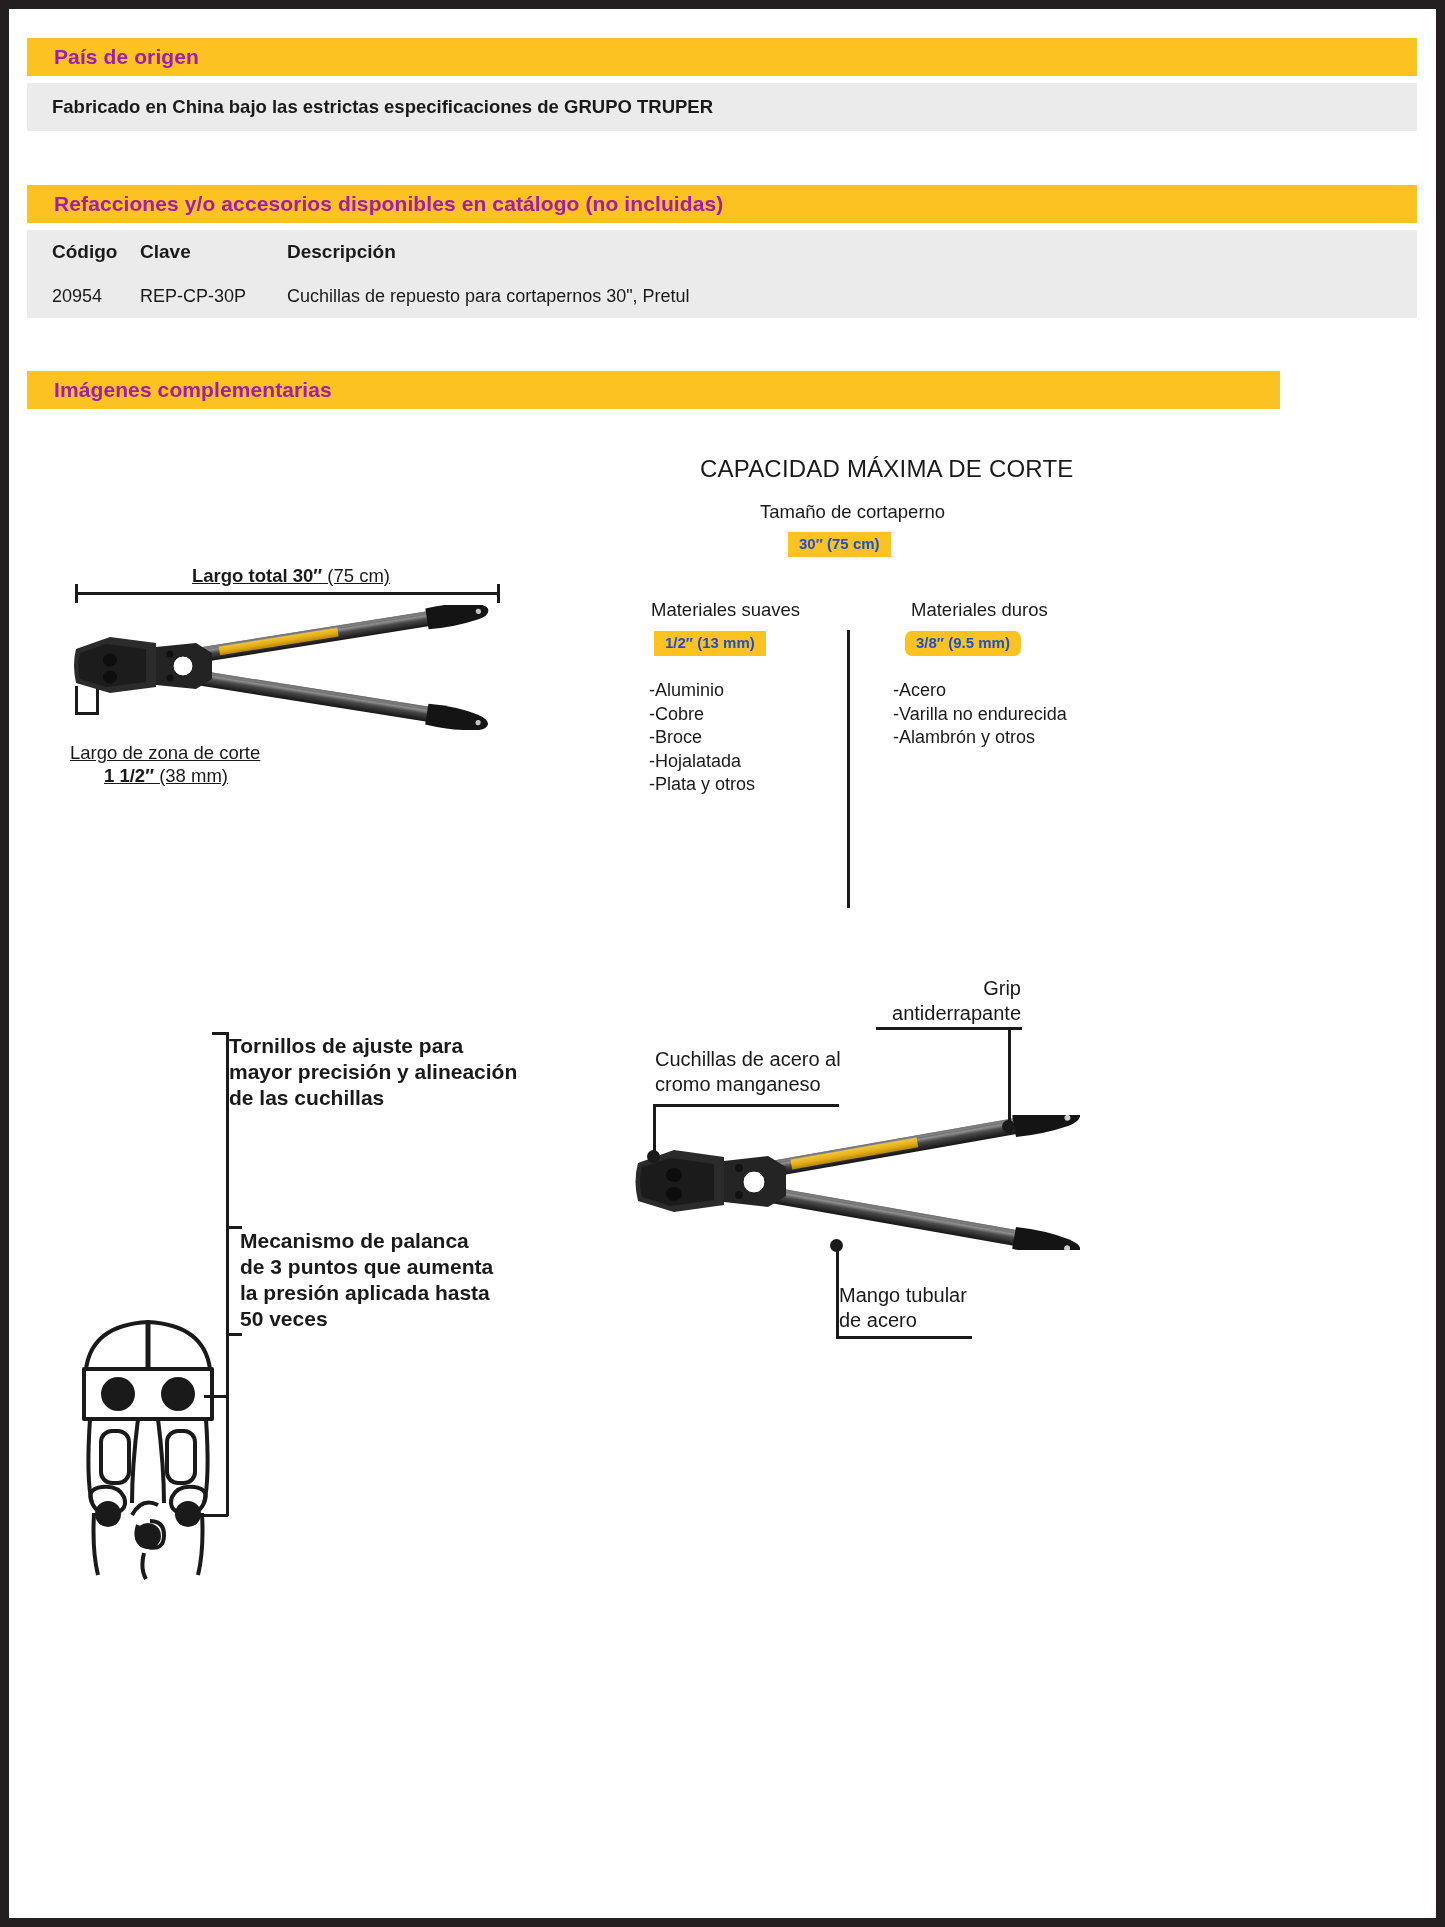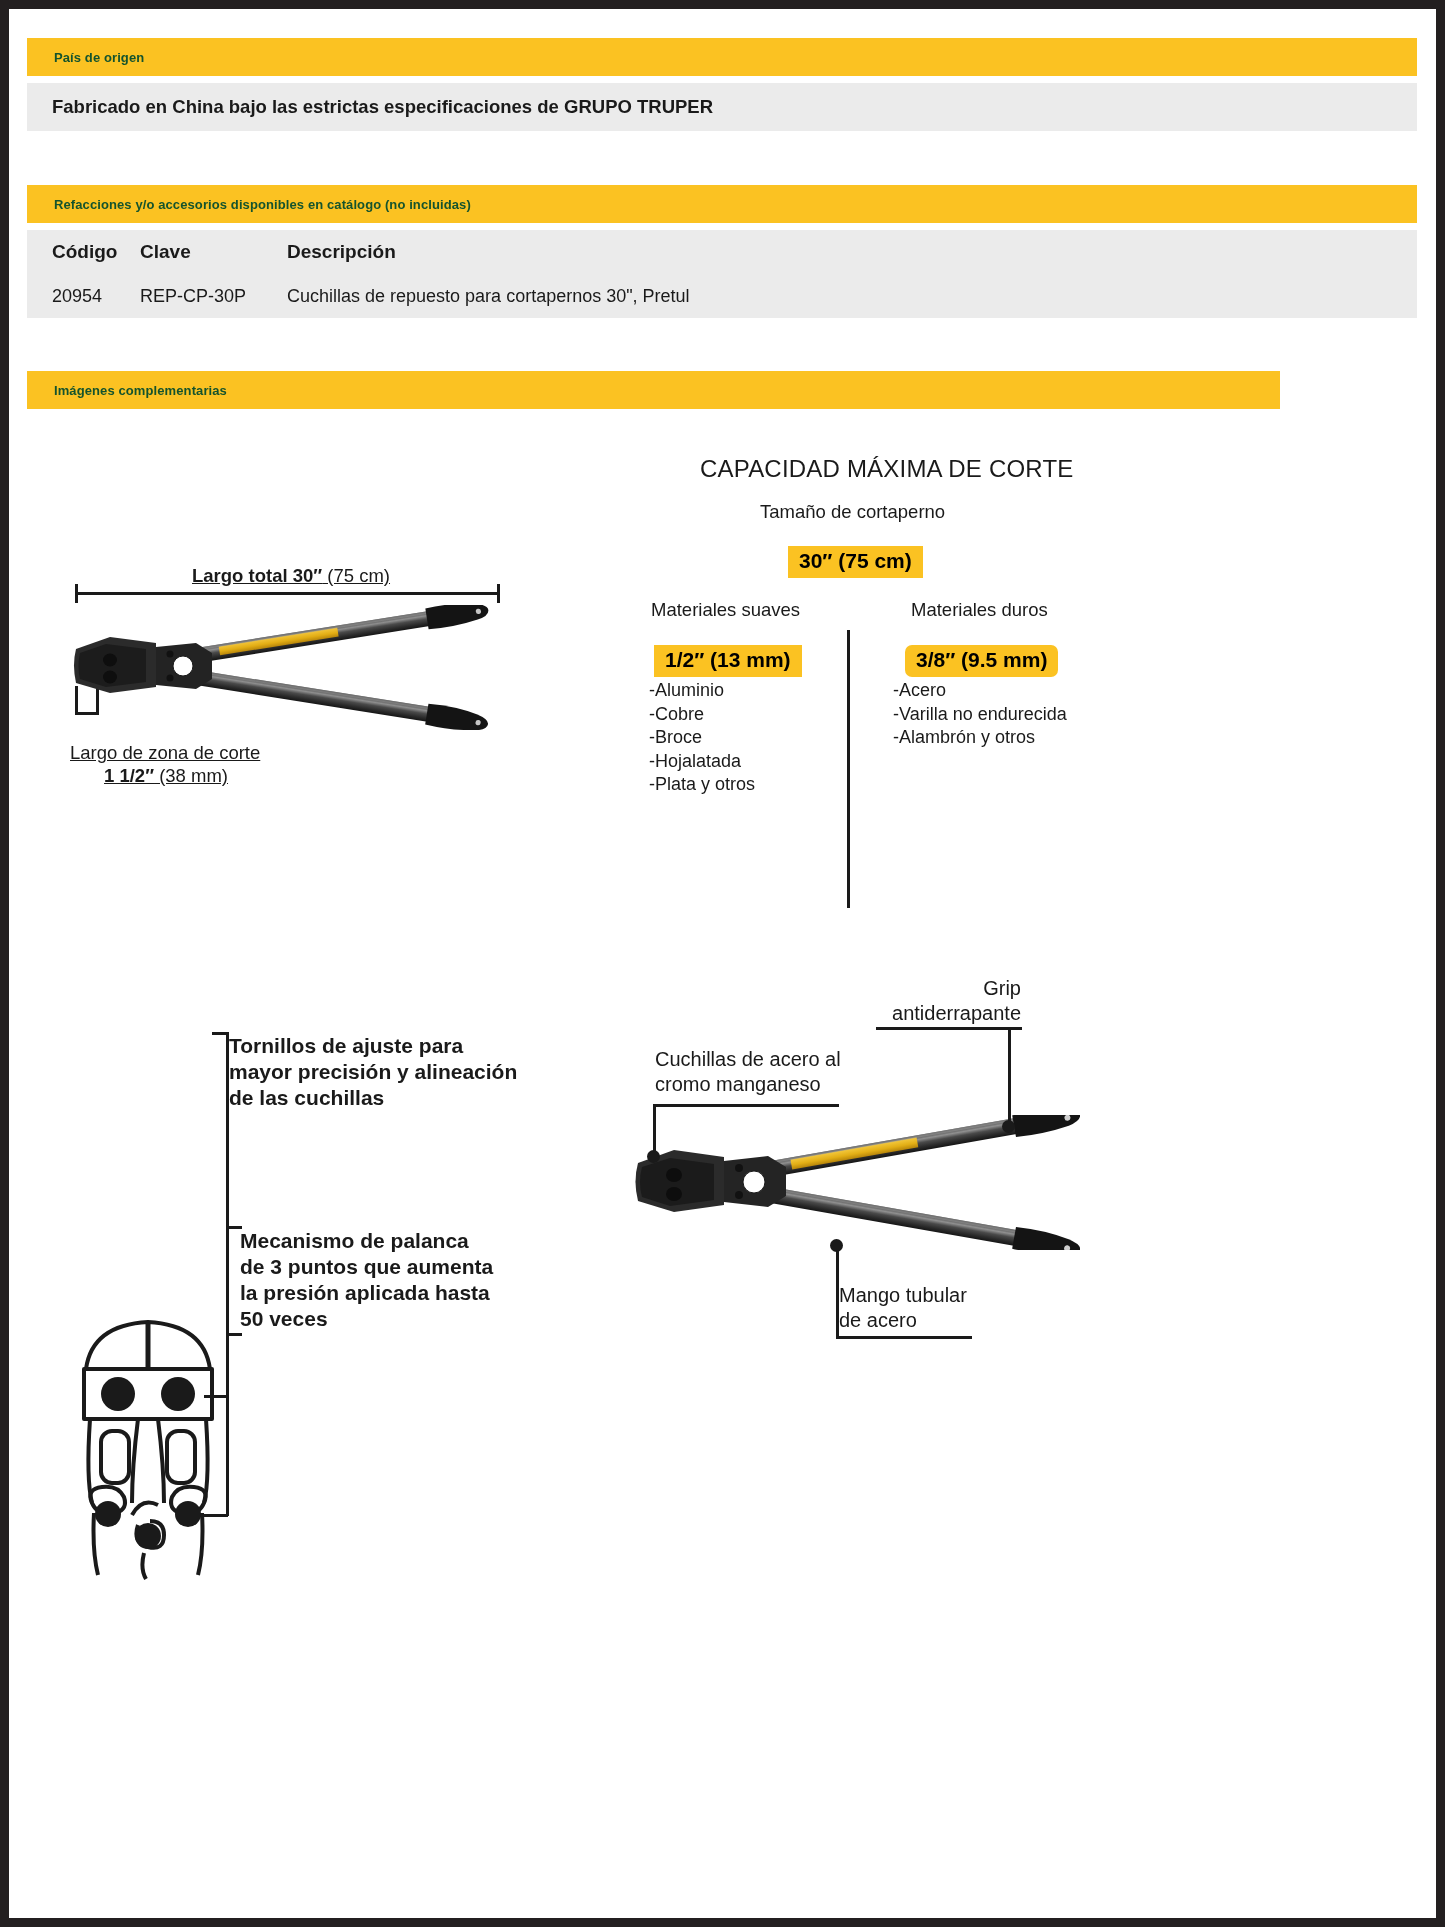--- a/index.html
+++ b/index.html
@@ -47,22 +47,22 @@
   .section-head {
     position: absolute;
     background: #fbc222;
     height: 38px;
     display: flex;
     align-items: center;
     padding-left: 27px;
     box-sizing: border-box;
   }
   .section-head span {
-    color: #14532d;
-    font-size: 13px;
+    color: #a21caf;
+    font-size: 21px;
     font-weight: bold;
     letter-spacing: .1px;
   }
 
   
   .grey-strip {
     position: absolute;
     background: #ebebeb;
     box-sizing: border-box;
   }
@@ -110,27 +110,26 @@
   }
   .sub-label {
     position: absolute;
     font-size: 18.5px;
     font-weight: normal;
     white-space: nowrap;
   }
   .hl {
     position: absolute;
     background: #fbc222;
-    font-size: 21px;
+    font-size: 15px;
     font-weight: bold;
-    color: #000000;
+    color: #1d4ed8;
     padding: 3px 11px 5px 11px;
     white-space: nowrap;
     box-sizing: border-box;
-    margin-top: 14px;
   }
   .matlist {
     position: absolute;
     font-size: 18px;
     line-height: 23.5px;
     white-space: nowrap;
   }
   .divider-v {
     position: absolute;
     width: 3px;

